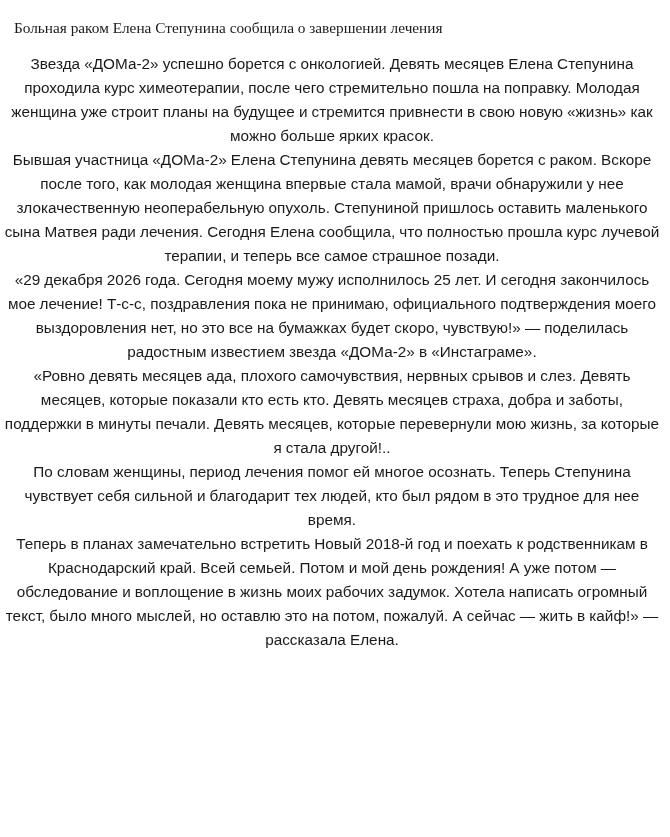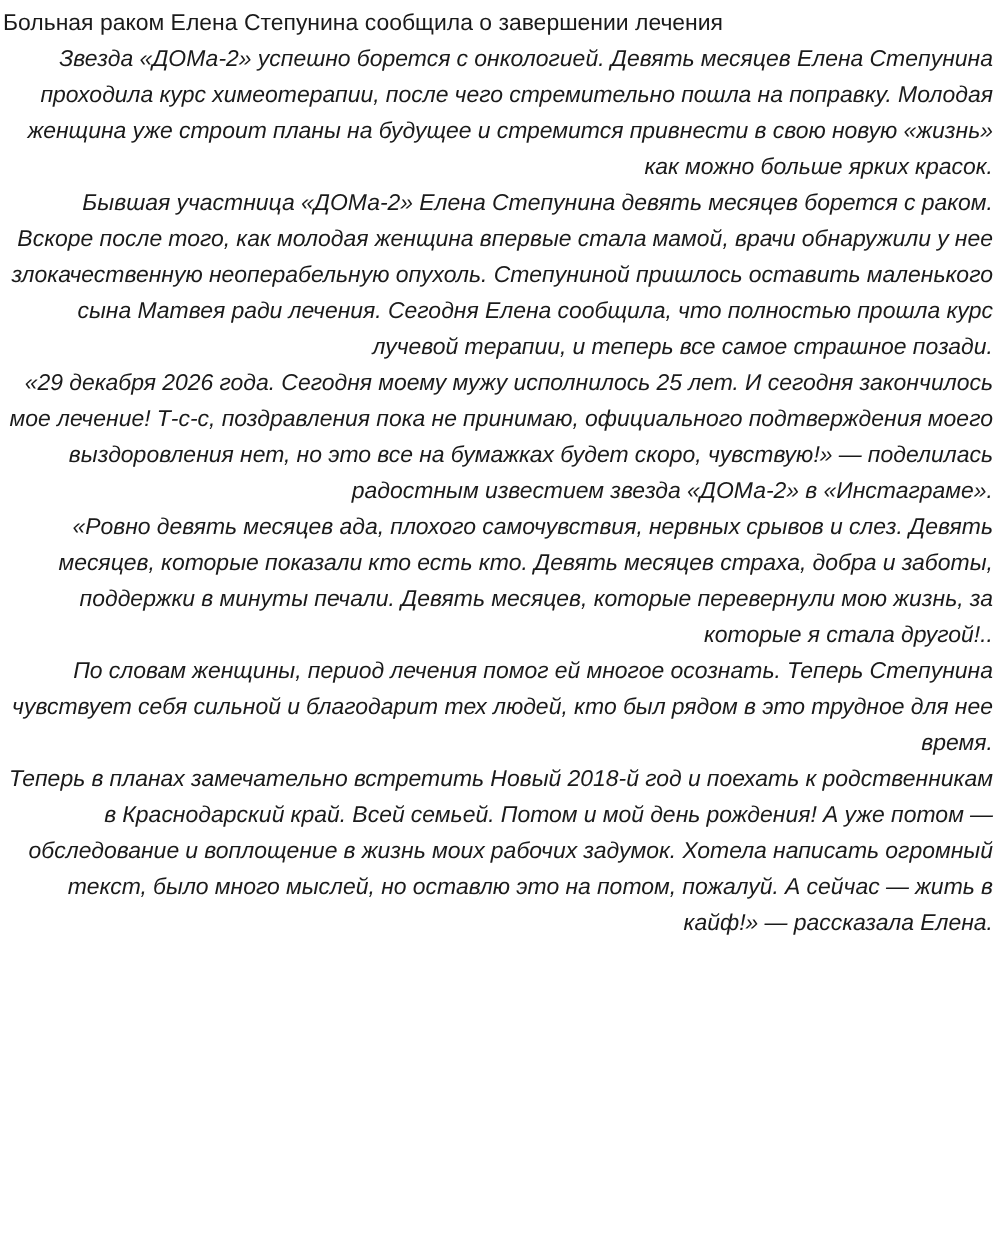--- a/index.html
+++ b/index.html
@@ -22,37 +22,37 @@
     box-sizing: border-box;
     width: 670px;
     padding: 4px 8px 0 2px;
     font-size: 15.3px;
     line-height: 24px;
   }
 
   .article p {
     margin: 0;
     padding: 0;
-    text-align: right;
+    text-align: center;
     word-spacing: -0.15px;
     letter-spacing: 0.01px;
-    font-style: italic;
   }
 
   
   .gap-before {
     margin-top: 24px;
   }
 
   .headline {
-    margin: 0;
+    margin: 12px;
     padding: 0;
     font-size: 15.3px;
     line-height: 24px;
     font-weight: normal;
+    font-family: Liberation Serif, serif;
   }
 </style>
 </head>
 <body>
 
 <article class="article">
 
   <h1 class="headline">Больная раком Елена Степунина сообщила о завершении лечения</h1>
 
   <p class="gap-before">Звезда «ДОМа-2» успешно борется с онкологией. Девять месяцев Елена Степунина проходила курс химеотерапии, после чего стремительно пошла на поправку. Молодая женщина уже строит планы на будущее и стремится привнести в свою новую «жизнь» как можно больше ярких красок.</p>

